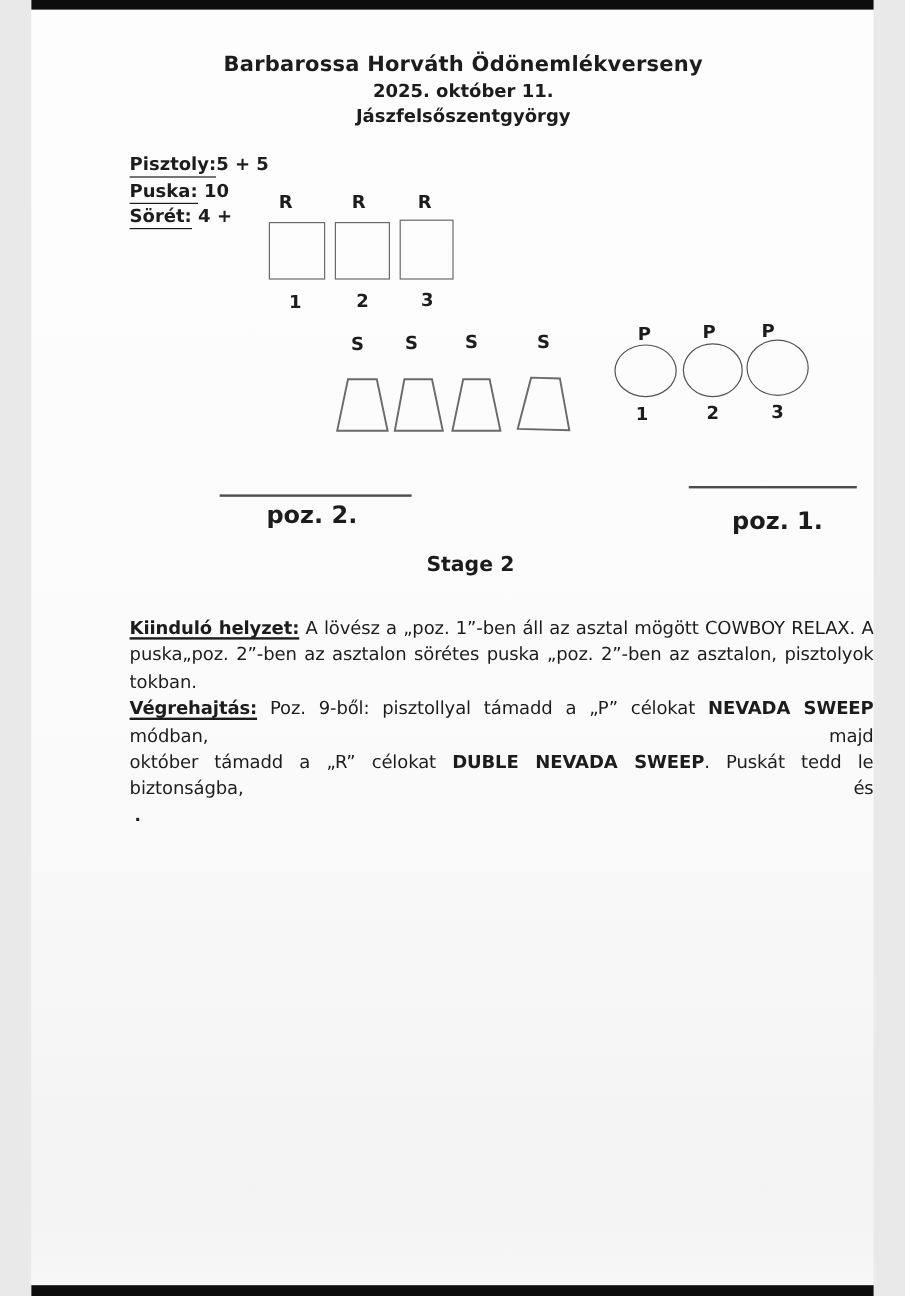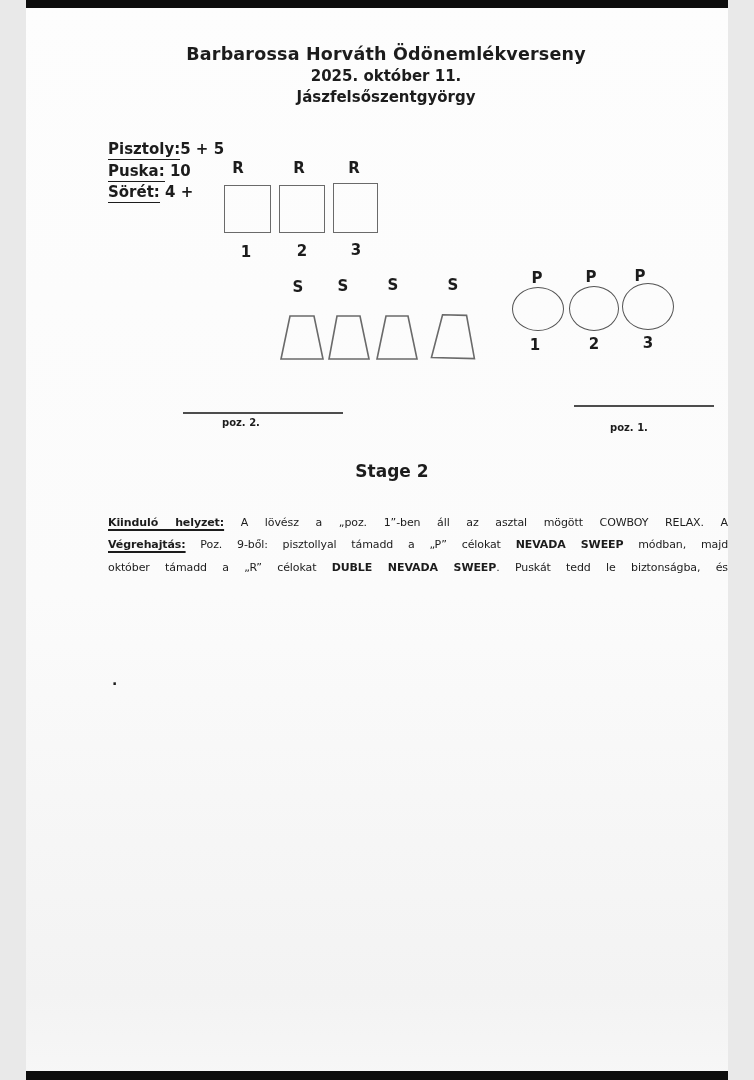--- a/index.html
+++ b/index.html
@@ -10,36 +10,36 @@
   }
   .scan-bar{position:absolute;left:0;width:754px;background:var(--scan-bar,#0d0d0d);}
   .scan-bar.top{top:0;height:8px;}
   .scan-bar.bottom{top:1071px;height:9px;}
   .scan-right{position:absolute;left:748px;top:8px;width:2px;height:1063px;background:var(--edge-line,#cfcfcf);}
 
   .header{position:absolute;left:0;top:42px;width:100%;text-align:center;transform:translateX(9px);}
   .title{font-size:17.5px;font-weight:600;line-height:24px;letter-spacing:.2px;}
   .subtitle{font-size:15px;font-weight:600;line-height:21px;}
 
-  .ammo{position:absolute;left:82px;top:139px;font-size:15px;font-weight:600;line-height:21.5px;}
+  .ammo{position:absolute;left:82px;top:127px;font-size:15px;font-weight:600;line-height:21.5px;}
   .ammo-label{border-bottom:1.6px solid currentColor;padding-bottom:1px;}
 
   .lbl{position:absolute;transform:translateX(-50%);font-size:15px;font-weight:700;}
   .num{position:absolute;transform:translateX(-50%);font-size:15px;font-weight:600;}
   .sq{position:absolute;border:1.6px solid var(--shape-stroke,#646464);background:transparent;}
   .ell{position:absolute;border:1.7px solid #545454;border-radius:50%;background:transparent;}
   .trap{position:absolute;}
   .trap polygon{fill:none;stroke:var(--shape-stroke,#646464);stroke-width:1.6;}
   .shelf{position:absolute;height:2px;background:#4d4d4d;}
-  .poz{position:absolute;font-size:10px;font-weight:600;}
+  .poz{position:absolute;font-size:20px;font-weight:600;}
 
   .stage-heading{position:absolute;left:0;top:461px;width:100%;margin:0;text-align:center;
     transform:translateX(15px);font-size:17px;font-weight:700;}
 
-  .stage-text{position:absolute;left:82px;top:512px;width:620px;font-size:11px;
+  .stage-text{position:absolute;left:82px;top:512px;width:620px;font-size:15px;
     line-height:22.4px;letter-spacing:-0.1px;}
   .stage-line.fill{text-align:justify;text-align-last:justify;}
   .stage-line .b{font-weight:700;}
   .stage-line .u{text-decoration:underline;text-decoration-thickness:1.5px;text-underline-offset:3px;}
 
   .stray{position:absolute;left:86px;top:672px;font-size:14px;font-weight:700;}
 </style>
 </head>
 <body>
 
@@ -100,19 +100,20 @@
 
   <div class="shelf" style="left:157px;top:412px;width:160px;"></div>
   <span class="poz" style="left:196px;top:417px;">poz. 2.</span>
   <div class="shelf" style="left:548px;top:405px;width:140px;"></div>
   <span class="poz" style="left:584px;top:410px;margin-top:12px;">poz. 1.</span>
 
   <h2 class="stage-heading">Stage 2</h2>
 
   <div class="stage-text" id="stage-text">
       <div class="stage-line fill"><span class="b u">Kiinduló helyzet:</span><span> A lövész a „poz. 1”-ben áll az asztal mögött COWBOY RELAX. A</span></div>
+      <div class="stage-line fill"><span>puska„poz. 2”-ben az asztalon sörétes puska „poz. 2”-ben az asztalon, pisztolyok tokban.</span></div>
       <div class="stage-line fill"><span class="b u">Végrehajtás:</span><span> Poz. 9-ből: pisztollyal támadd a „P” célokat </span><span class="b">NEVADA SWEEP</span><span> módban, majd</span></div>
       <div class="stage-line fill"><span>október támadd a „R” célokat </span><span class="b">DUBLE NEVADA SWEEP</span><span>. Puskát tedd le biztonságba, és</span></div>
     </div>
 
   <span class="stray">.</span>
 
 </div>
 
 </body></html>

